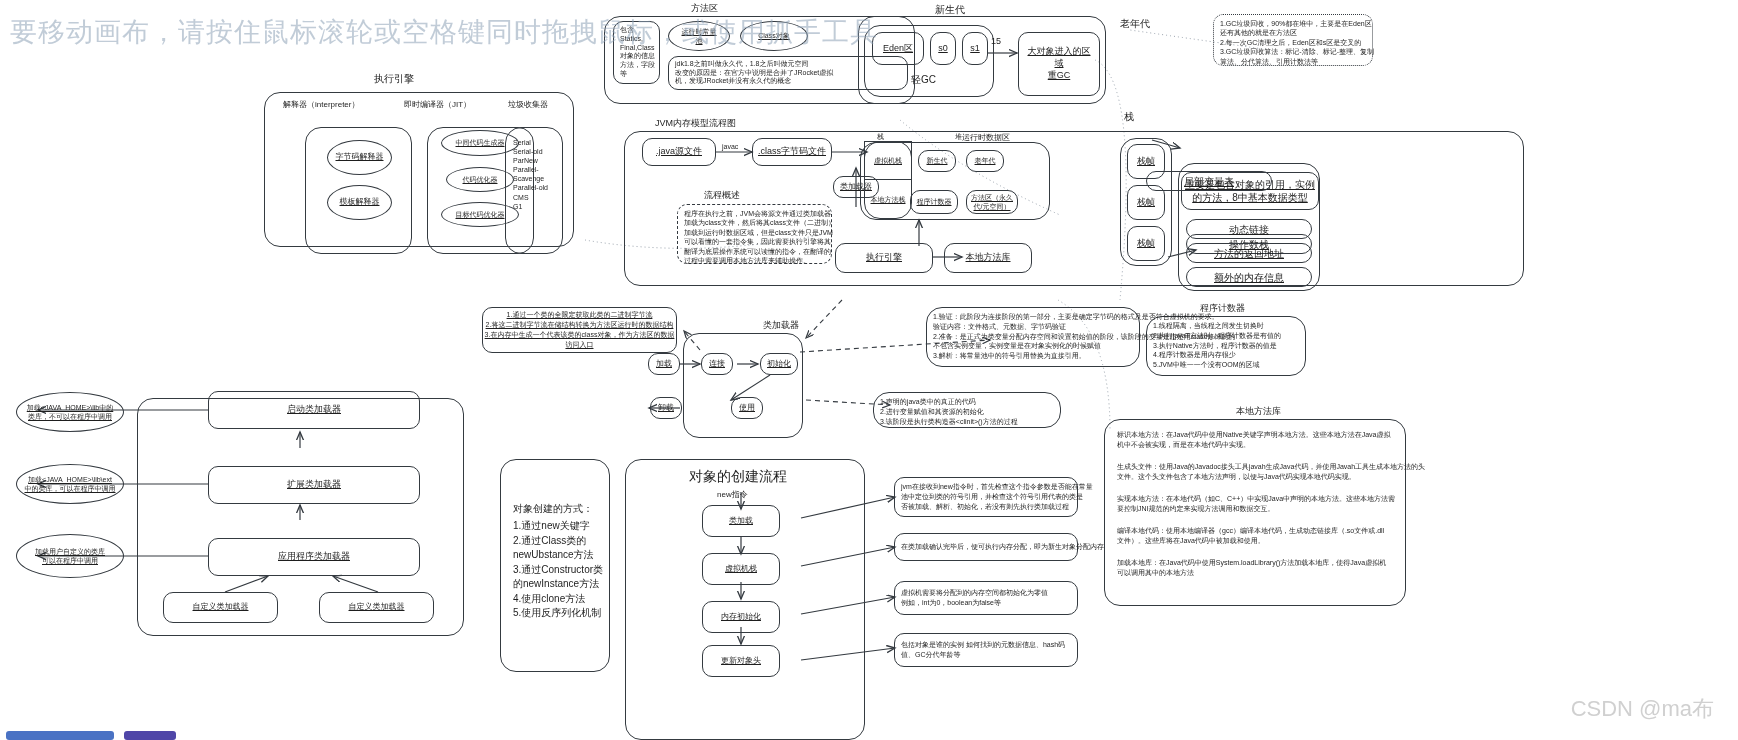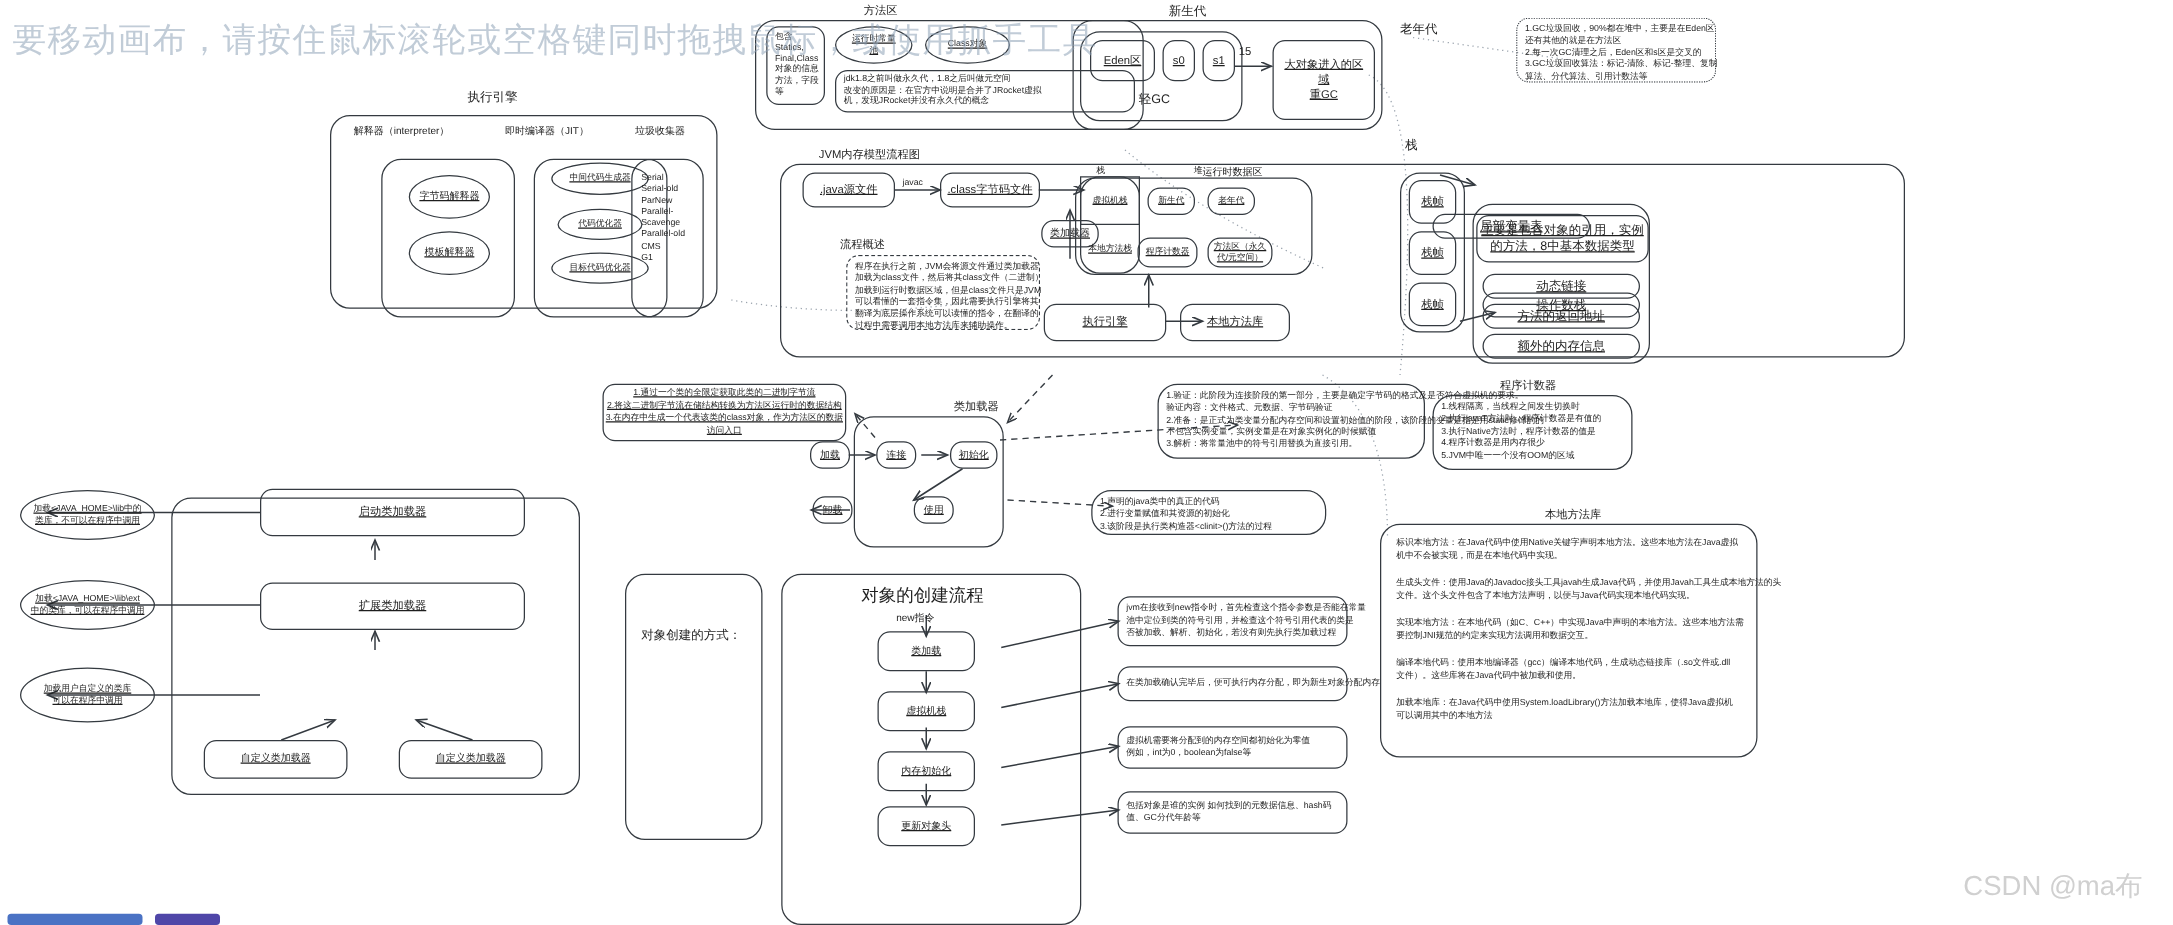--- a/index.html
+++ b/index.html
@@ -155,21 +155,21 @@
 算法、分代算法、引用计数法等</div>
 
   <div class="lbl f9" style="left:655px;top:118px;">JVM内存模型流程图</div>
   <div class="node rr-lg" style="left:624px;top:131px;width:900px;height:155px;"></div>
 
   <div class="node rr f9 ctr" style="left:642px;top:138px;width:74px;height:28px;">.java源文件</div>
   <div class="lbl f7" style="left:722px;top:142px;">javac</div>
   <div class="node rr f9 ctr" style="left:752px;top:138px;width:80px;height:28px;">.class字节码文件</div>
   <div class="node rr f8 ctr" style="left:833px;top:176px;width:46px;height:22px;">类加载器</div>
 
-  <div class="lbl f9" style="left:672px;top:190px;">流程概述</div>
+  <div class="lbl f9" style="left:704px;top:190px;">流程概述</div>
   <div class="node rr dash f7 left pad" style="left:677px;top:204px;width:155px;height:60px;white-space:pre;align-items:flex-start;line-height:1.35;">程序在执行之前，JVM会将源文件通过类加载器
 加载为class文件，然后将其class文件（二进制）
 加载到运行时数据区域，但是class文件只是JVM
 可以看懂的一套指令集，因此需要执行引擎将其
 翻译为底层操作系统可以读懂的指令，在翻译的
 过程中需要调用本地方法库来辅助操作。</div>
 
   <div class="node rr f9 ctr" style="left:835px;top:243px;width:98px;height:30px;">执行引擎</div>
   <div class="node rr f9 ctr" style="left:944px;top:243px;width:88px;height:30px;">本地方法库</div>
 
@@ -240,32 +240,40 @@
 2.准备：是正式为类变量分配内存空间和设置初始值的阶段，该阶段的变量是指是用static修饰的的
 不包含实例变量，实例变量是在对象实例化的时候赋值
 3.解析：将常量池中的符号引用替换为直接引用。</div>
   <div class="node rr-lg f7 left pad" style="left:873px;top:392px;width:188px;height:36px;white-space:pre;align-items:flex-start;line-height:1.4;">1.声明的java类中的真正的代码
 2.进行变量赋值和其资源的初始化
 3.该阶段是执行类构造器&lt;clinit&gt;()方法的过程</div>
 
   <div class="node rr-lg" style="left:137px;top:398px;width:327px;height:238px;"></div>
   <div class="node rr f9 ctr" style="left:208px;top:466px;width:212px;height:38px;">扩展类加载器</div>
   <div class="node rr f9 ctr" style="left:208px;top:391px;width:212px;height:38px;">启动类加载器</div>
+  <div class="node rr f9 ctr" style="left:208px;top:538px;width:212px;height:38px;">应用程序类加载器</div>
   <div class="node rr f8 ctr" style="left:163px;top:592px;width:115px;height:31px;">自定义类加载器</div>
   <div class="node rr f8 ctr" style="left:319px;top:592px;width:115px;height:31px;">自定义类加载器</div>
 
   <div class="node ell f7 ctr" style="left:16px;top:392px;width:108px;height:40px;white-space:pre;">加载&lt;JAVA_HOME&gt;\lib中的
 类库，不可以在程序中调用</div>
   <div class="node ell f7 ctr" style="left:16px;top:464px;width:108px;height:40px;white-space:pre;">加载&lt;JAVA_HOME&gt;\lib\ext
 中的类库，可以在程序中调用</div>
   <div class="node ell f7 ctr" style="left:16px;top:534px;width:108px;height:44px;white-space:pre;">加载用户自定义的类库
 可以在程序中调用</div>
 
   <div class="node rr-lg" style="left:500px;top:459px;width:110px;height:213px;"></div>
   <div class="lbl f10" style="left:513px;top:502px;">对象创建的方式：</div>
+  <div class="lbl f10" style="left:513px;top:519px;line-height:1.45;">1.通过new关键字
+2.通过Class类的
+newUbstance方法
+3.通过Constructor类
+的newInstance方法
+4.使用clone方法
+5.使用反序列化机制</div>
 
   <div class="node rr-lg" style="left:625px;top:459px;width:240px;height:281px;"></div>
   <div class="lbl f14" style="left:689px;top:467px;">对象的创建流程</div>
   <div class="lbl f8" style="left:717px;top:490px;">new指令</div>
   <div class="node rr f8 ctr" style="left:702px;top:505px;width:78px;height:32px;">类加载</div>
   <div class="node rr f8 ctr" style="left:702px;top:553px;width:78px;height:32px;">虚拟机栈</div>
   <div class="node rr f8 ctr" style="left:702px;top:601px;width:78px;height:32px;">内存初始化</div>
   <div class="node rr f8 ctr" style="left:702px;top:645px;width:78px;height:32px;">更新对象头</div>
 
   <div class="node rr f7 left pad" style="left:894px;top:477px;width:184px;height:40px;white-space:pre;align-items:center;line-height:1.4;">jvm在接收到new指令时，首先检查这个指令参数是否能在常量

